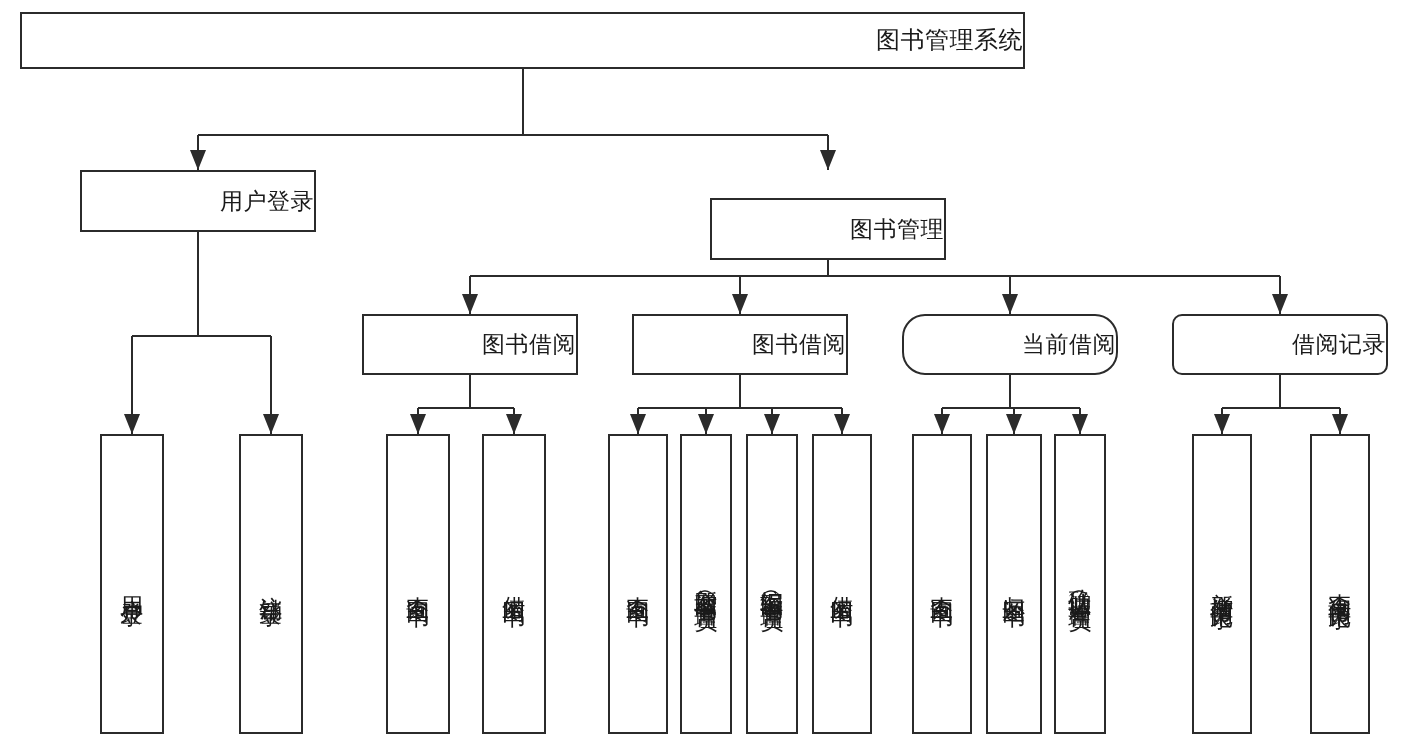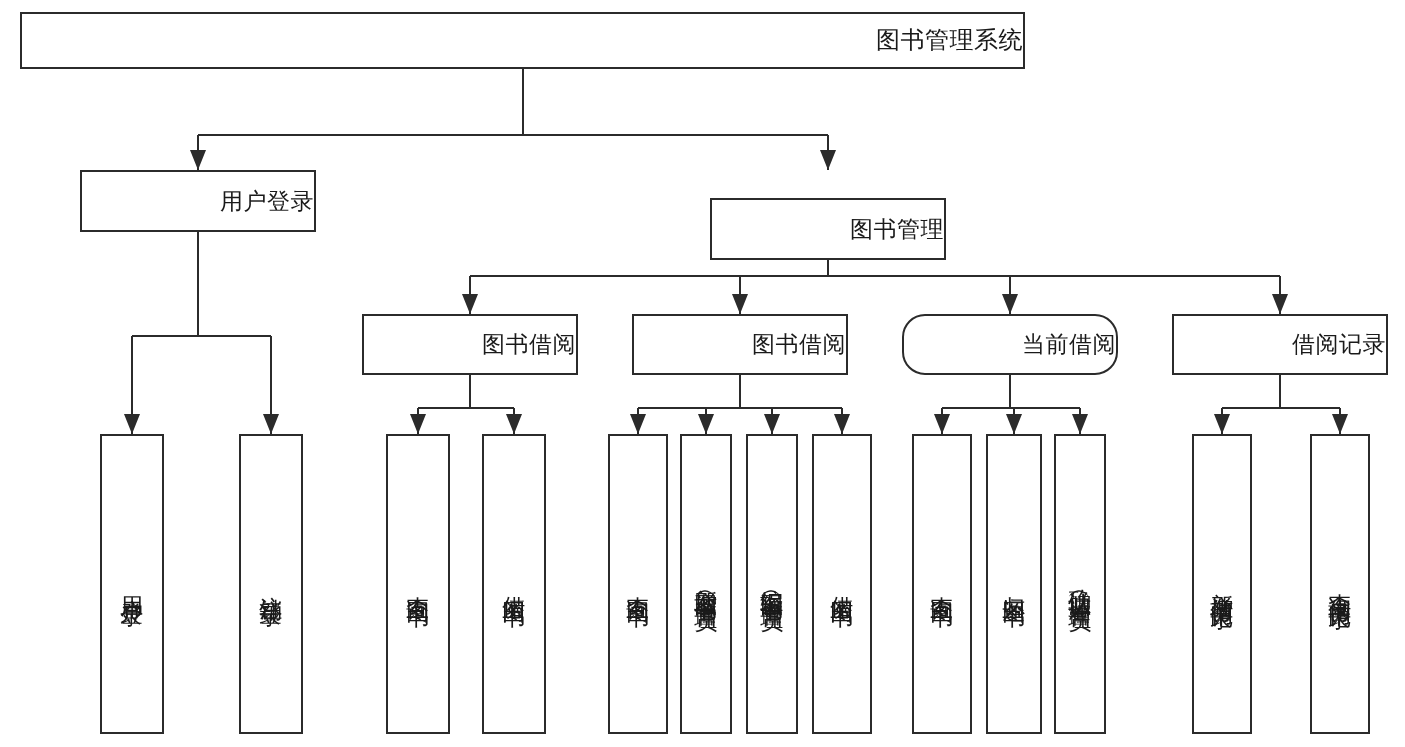--- a/index.html
+++ b/index.html
@@ -145,21 +145,21 @@
       </div>
       <div class="node horiz" style="left: 362px; top: 314px; width: 216px; height: 61px;">
         <span class="lbl">图书借阅</span>
       </div>
       <div class="node horiz" style="left: 632px; top: 314px; width: 216px; height: 61px;">
         <span class="lbl">图书借阅</span>
       </div>
       <div class="node horiz" style="left: 902px; top: 314px; width: 216px; height: 61px; border-radius: 23px;">
         <span class="lbl">当前借阅</span>
       </div>
-      <div class="node horiz" style="left: 1172px; top: 314px; width: 216px; height: 61px;">
+      <div class="node horiz" style="left: 1172px; top: 314px; width: 216px; height: 61px; border-radius: 10px;">
         <span class="lbl">借阅记录</span>
       </div>
       <div class="node vert" style="left: 100px; top: 434px; width: 64px; height: 300px;">
         <span class="lbl">用户登录</span>
       </div>
       <div class="node vert" style="left: 239px; top: 434px; width: 64px; height: 300px;">
         <span class="lbl">注销登录</span>
       </div>
       <div class="node vert" style="left: 386px; top: 434px; width: 64px; height: 300px;">
         <span class="lbl">查询图书</span>

